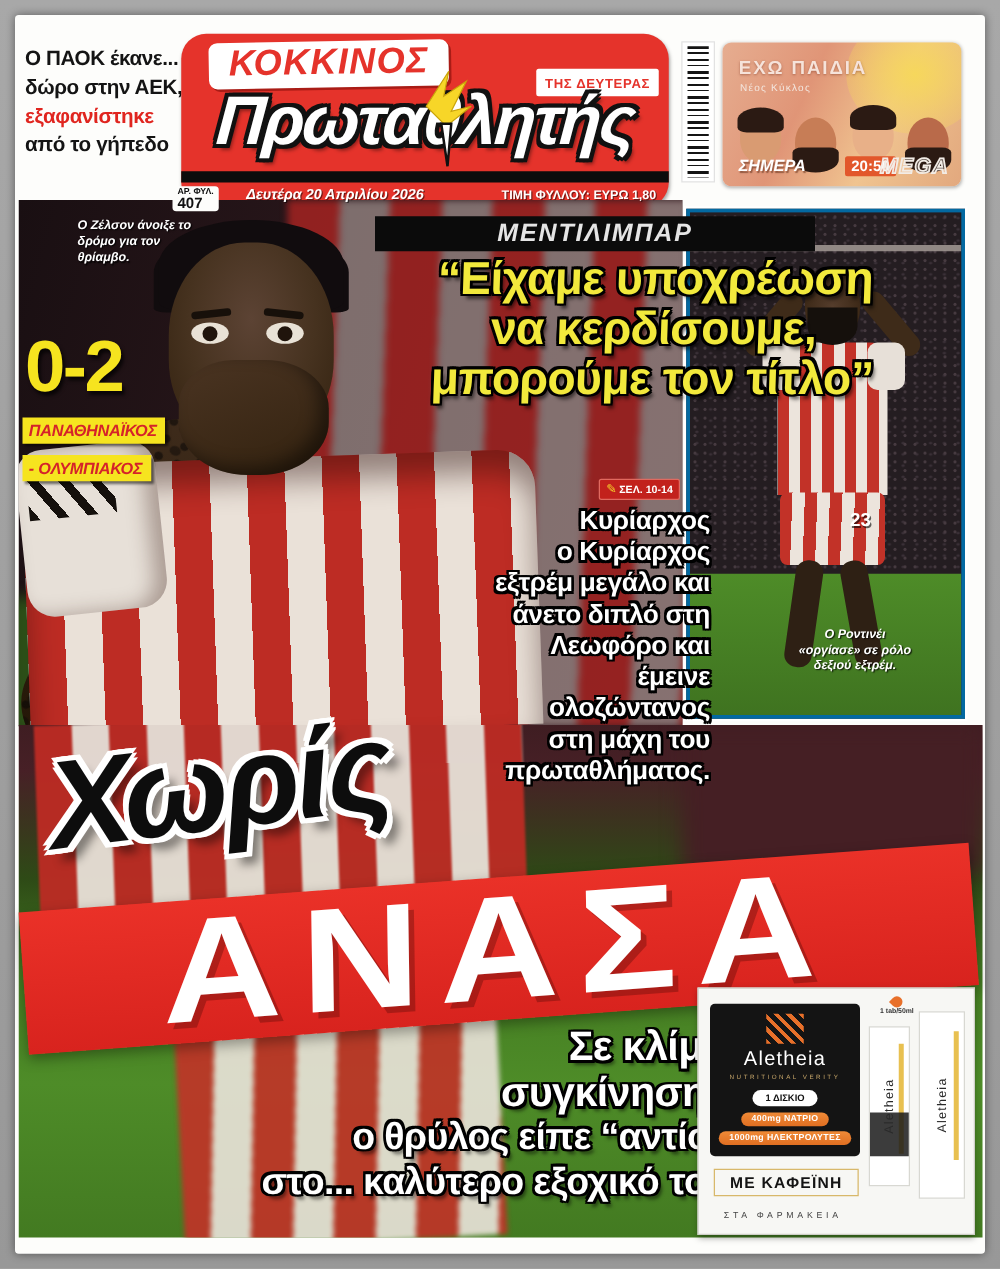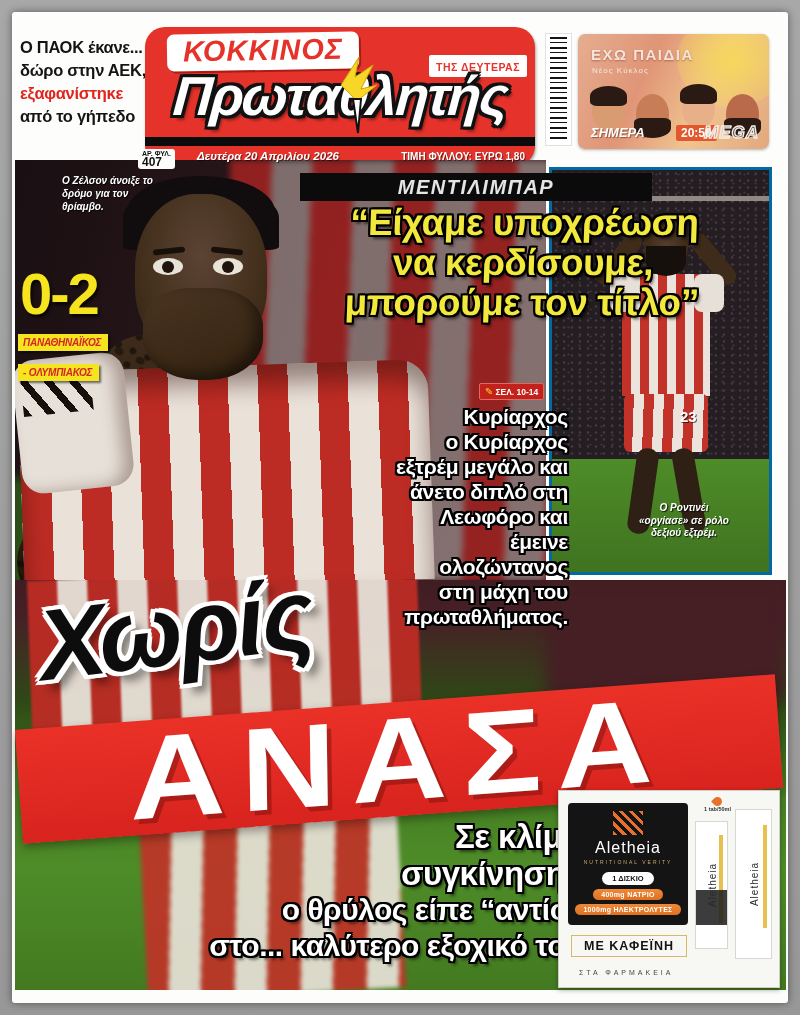--- a/index.html
+++ b/index.html
@@ -81,21 +81,21 @@
   .rp-num { position:absolute; left:128px; top:238px; font-weight:900; font-size:15px; color:#fff; text-shadow:1px 1px 0 rgba(0,0,0,.6); }
   .rp-caption { position:absolute; left:84px; top:332px; width:96px; font-style:italic; font-weight:700; font-size:10px; line-height:12.5px; color:#fff; text-shadow:1px 1px 1px rgba(0,0,0,.8); text-align:center; }
 
   
   .cap-left { position:absolute; left:10px; top:162px; width:108px; font-style:italic; font-weight:700; font-size:10px; line-height:13px; color:#fff; text-shadow:1px 1px 1px rgba(0,0,0,.85); z-index:6;margin-left:40px; }
   .coach-bar { position:absolute; left:288px; top:161px; width:352px; height:28px; background:#0b0b0b; z-index:6; display:flex; align-items:center; justify-content:center; }
   .coach-bar span { font-weight:900; font-style:italic; font-size:20px; letter-spacing:1.5px; color:#e5e5e5; }
   .quote { position:absolute; left:250px; top:191px; width:522px; text-align:center; z-index:6; font-weight:900; font-size:37px; line-height:40px; color:#f2e93c; transform:skewX(-2deg); letter-spacing:-.5px;
     text-shadow:-2px -2px 0 #000,2px -2px 0 #000,-2px 2px 0 #000,2px 2px 0 #000,0 -2px 0 #000,0 2px 0 #000,-2px 0 0 #000,2px 0 0 #000,3px 4px 3px rgba(0,0,0,.55); }
   .score { position:absolute; left:8px; top:248px; font-weight:900; font-size:58px; color:#f6e41f; z-index:6; letter-spacing:-2px; text-shadow:2px 3px 3px rgba(0,0,0,.7); }
-  .team-strip { position:absolute; left:6px; background:#f6e41f; color:#d5232a; font-weight:900; font-style:italic; font-size:10px; padding:3px 7px 3px 5px; z-index:6; box-shadow:2px 2px 2px rgba(0,0,0,.55); letter-spacing:-.2px; }
+  .team-strip { position:absolute; left:6px; background:#f6e41f; color:#d5232a; font-weight:900; font-style:italic; font-size:13px; padding:3px 7px 3px 5px; z-index:6; box-shadow:2px 2px 2px rgba(0,0,0,.55); letter-spacing:-.2px; }
   .team1 { top:322px; } .team2 { top:352px; }
   .pages-badge { position:absolute; left:467px; top:371px; background:#c2211c; border:1px solid #e06a60; border-radius:2px; color:#fff; font-weight:900; font-size:8.5px; padding:2px 5px; z-index:7; }
   .pages-badge .pen { color:#f5d02a; font-size:10px; margin-right:2px; }
   .lede { position:absolute; left:318px; top:392px; width:238px; text-align:right; z-index:6; font-weight:900; font-size:21px; line-height:25px; color:#fff; letter-spacing:-.3px;
     text-shadow:-2px -2px 0 #000,2px -2px 0 #000,-2px 2px 0 #000,2px 2px 0 #000,0 -2px 0 #000,0 2px 0 #000,-2px 0 0 #000,2px 0 0 #000; }
   .word1 { position:absolute; left:26px; top:560px; z-index:8; font-weight:900; font-style:italic; font-size:100px; color:#0d0d0d; transform:rotate(-7deg); letter-spacing:-3px;
     text-shadow:-4px -4px 0 #fff,4px -4px 0 #fff,-4px 4px 0 #fff,4px 4px 0 #fff,0 -4px 0 #fff,0 4px 0 #fff,-4px 0 0 #fff,4px 0 0 #fff,8px 10px 8px rgba(0,0,0,.45); }
   .banner { position:absolute; left:6px; top:690px; width:762px; height:114px; background:linear-gradient(180deg,#ea3128,#d8231e); transform:rotate(-4.2deg); z-index:7; box-shadow:0 4px 10px rgba(0,0,0,.35); display:flex; align-items:center; }
   .banner span { display:block; width:100%; text-align:center; font-weight:900; font-size:118px; line-height:108px; color:#fff; letter-spacing:14px; transform:scaleX(1.12) skewX(-3deg); transform-origin:50% 50%; text-shadow:4px 5px 0 rgba(80,10,5,.35); }
   .subhead { position:absolute; left:175px; top:806px; width:395px; text-align:right; z-index:8; font-weight:900; color:#fff; letter-spacing:-.5px;

